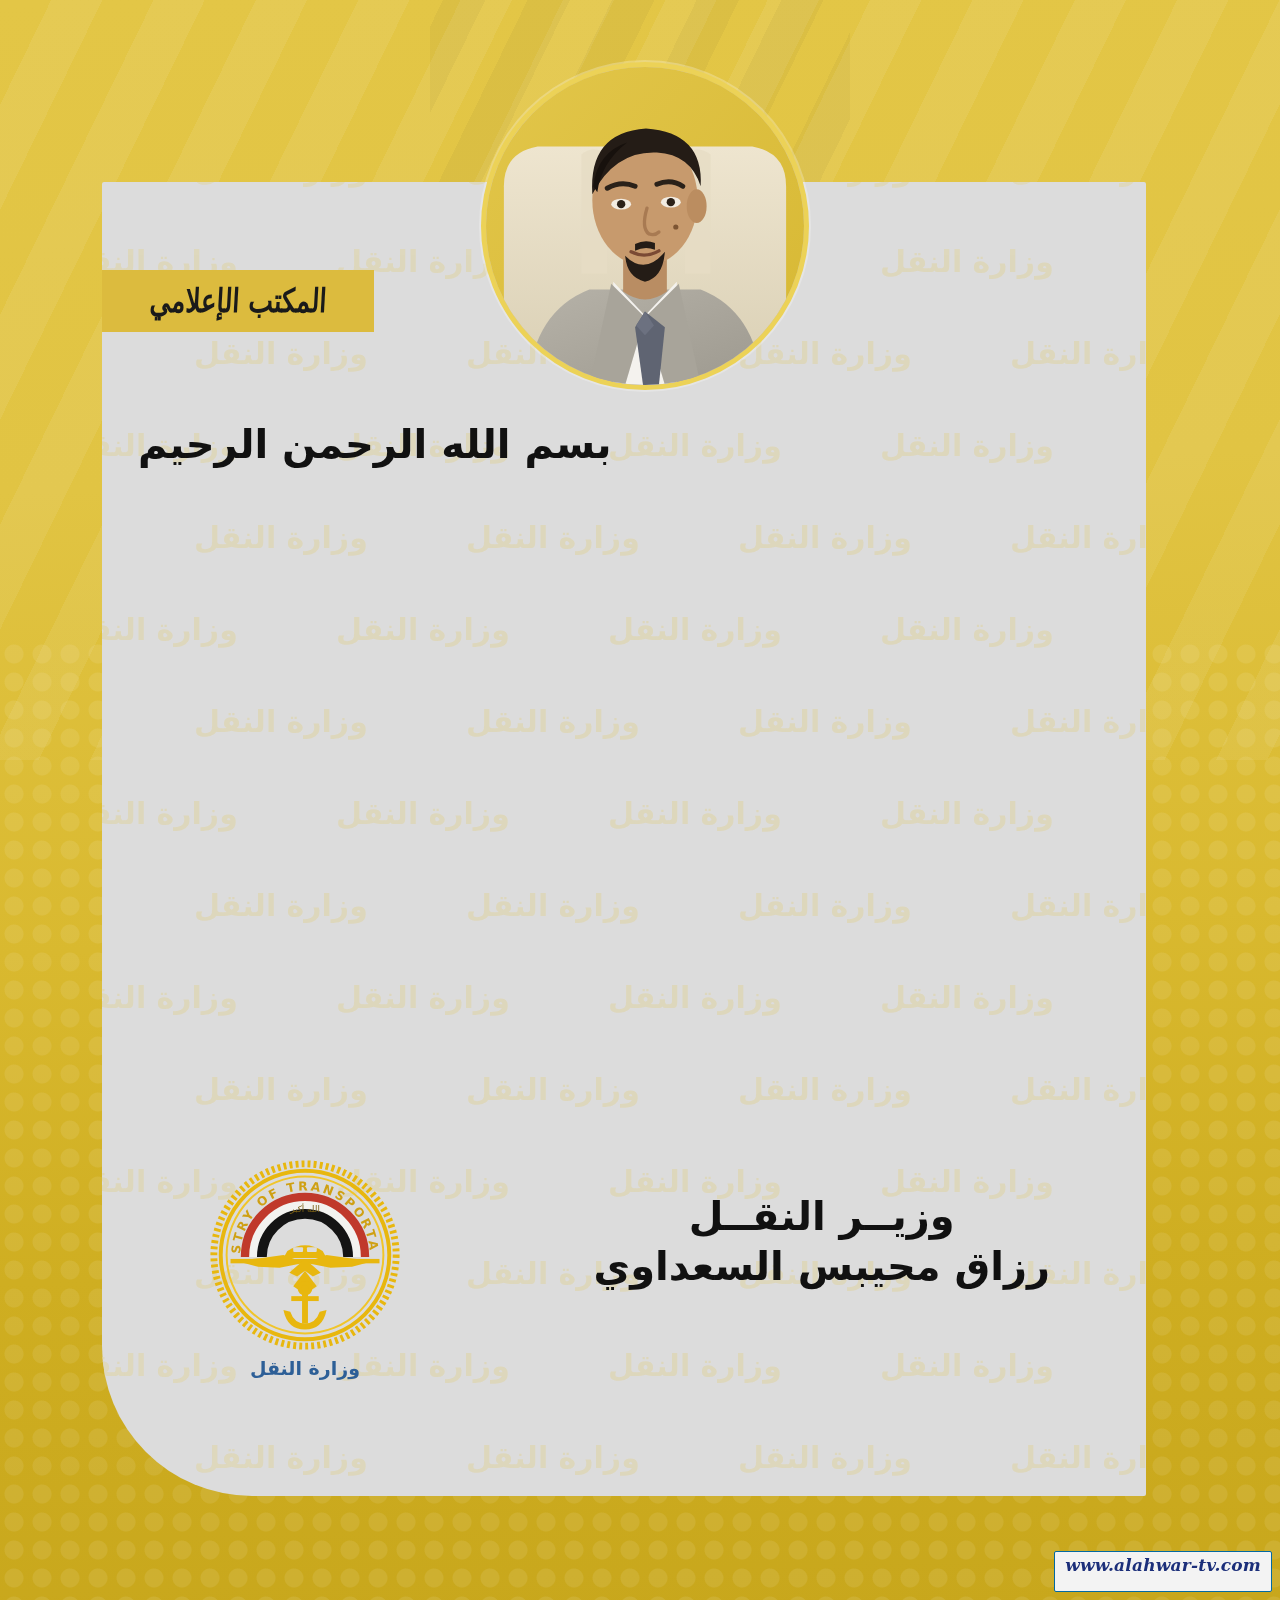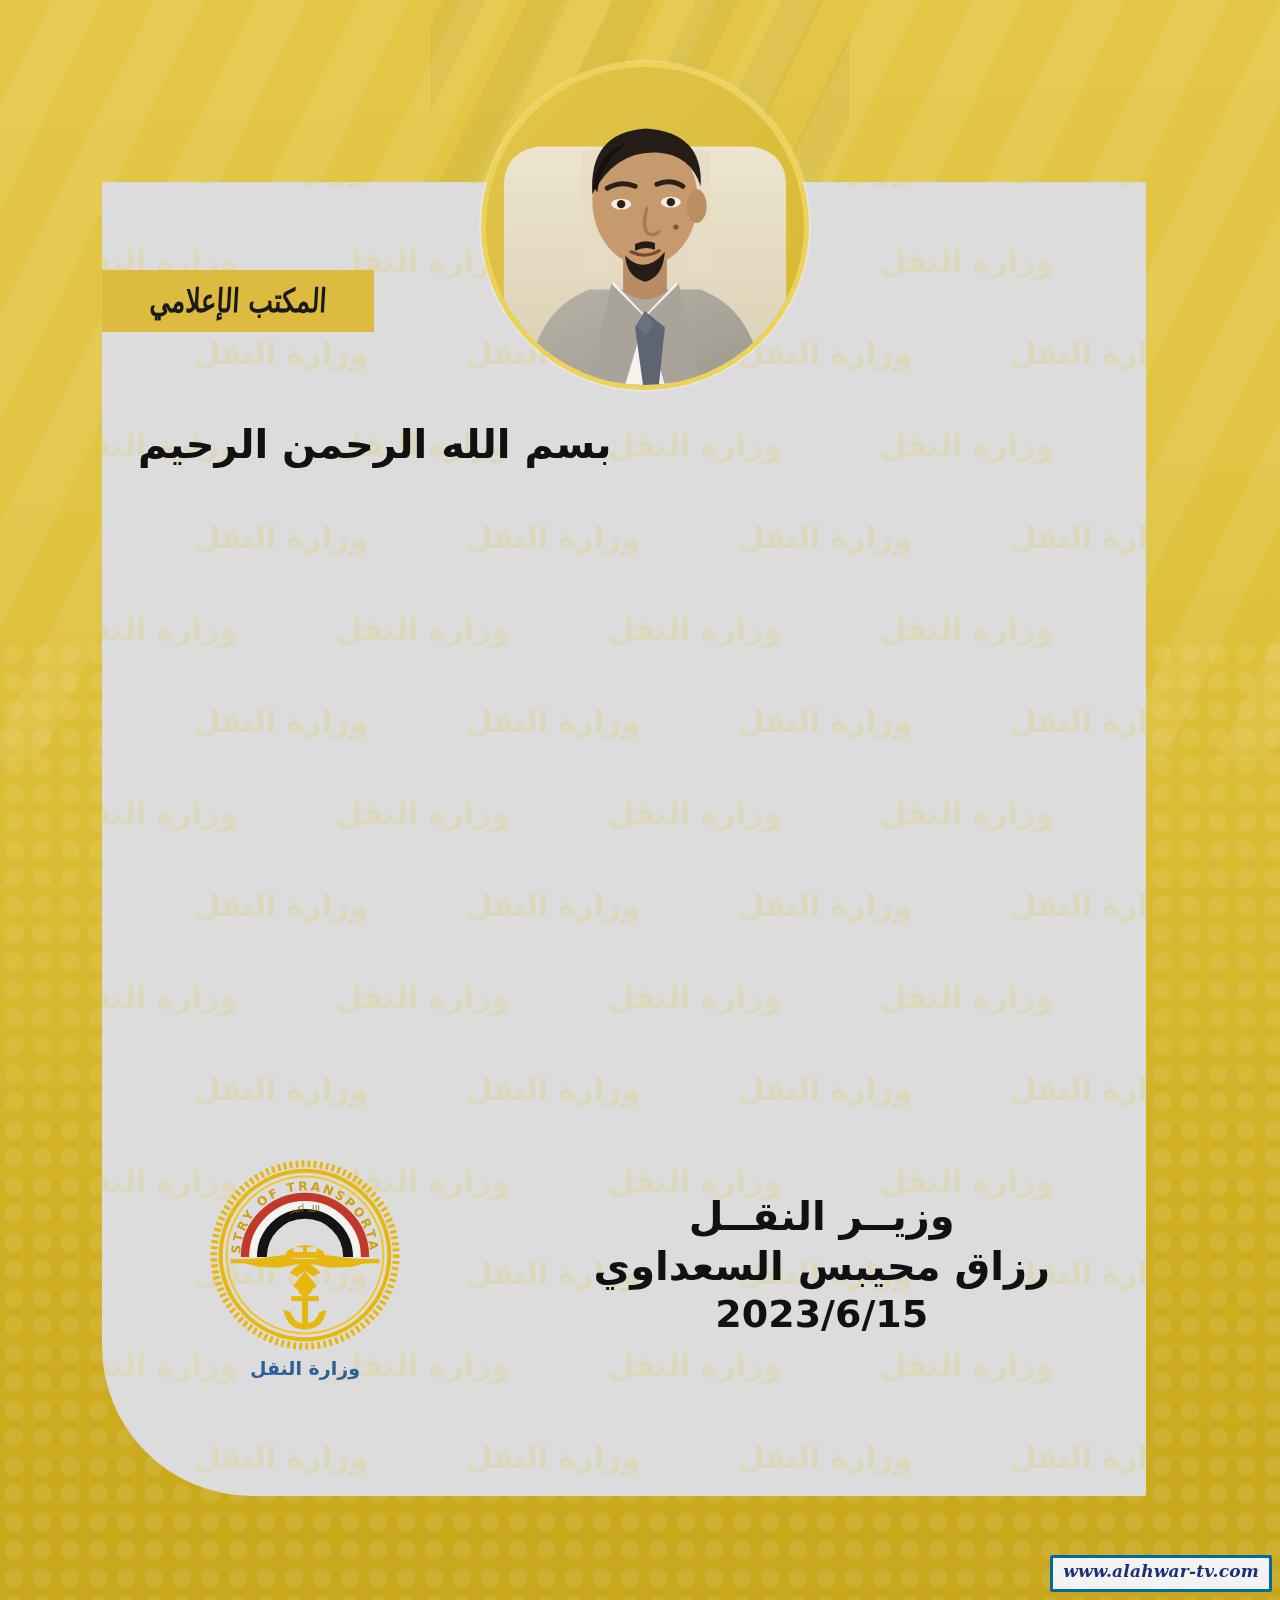--- a/index.html
+++ b/index.html
@@ -129,22 +129,22 @@
     box-shadow:0 0 0 2px rgba(255,255,255,.25);
     overflow:hidden;
     z-index:8;
   }
   .portrait svg{display:block;width:100%;height:100%;}
 
   
   .web-badge{
     position:absolute;right:8px;bottom:8px;
     background:#f3f3f3;
-    border:3px solid #0369a1;
-    padding:3px 10px 8px 10px;
+    border:1px solid #0369a1;
+    padding:3px 10px 16px 10px;
     border-radius:2px;
     z-index:20;
     text-align:right;
   }
   .web-badge-text{
     font-family:"DejaVu Serif","Liberation Serif",serif;
     font-style:italic;font-weight:700;
     font-size:17px;color:#1c2f7a;
     direction:ltr;display:block;
     letter-spacing:.2px;
@@ -233,21 +233,20 @@
 
       <div class="body-wrap">
         <p class="bismillah">بسم الله الرحمن الرحيم</p>
 
 
       </div>
 
       <div class="sig">
         <span class="line">وزيــر النقــل</span>
         <span class="line">رزاق محيبس السعداوي</span>
-        <span class="date">2023/6/15</span>
       </div>
 
       <div class="emblem-wrap">
         <svg class="emblem" viewBox="0 0 200 200">
 
           <g>
             <circle cx="100" cy="100" r="93" fill="none" stroke="#e8b70e" stroke-width="7" stroke-dasharray="3 3.2"></circle>
             <circle cx="100" cy="100" r="86" fill="none" stroke="#e8b70e" stroke-width="4"></circle>
             <circle cx="100" cy="100" r="80" fill="none" stroke="#f0c52a" stroke-width="2"></circle>
           </g>

